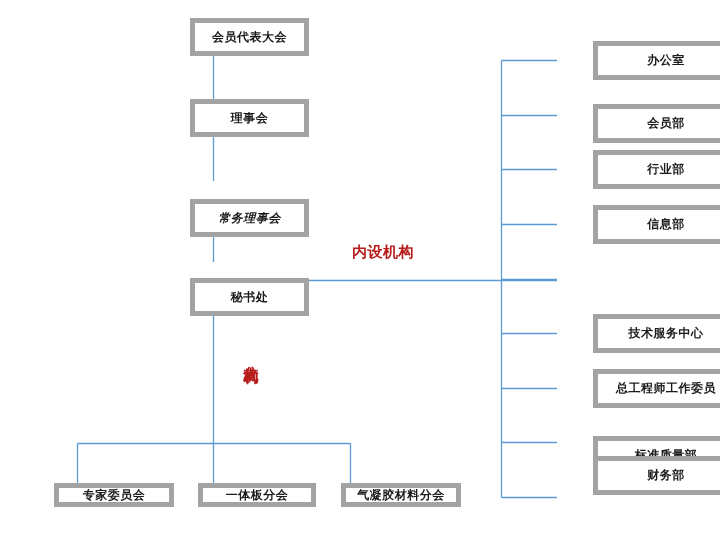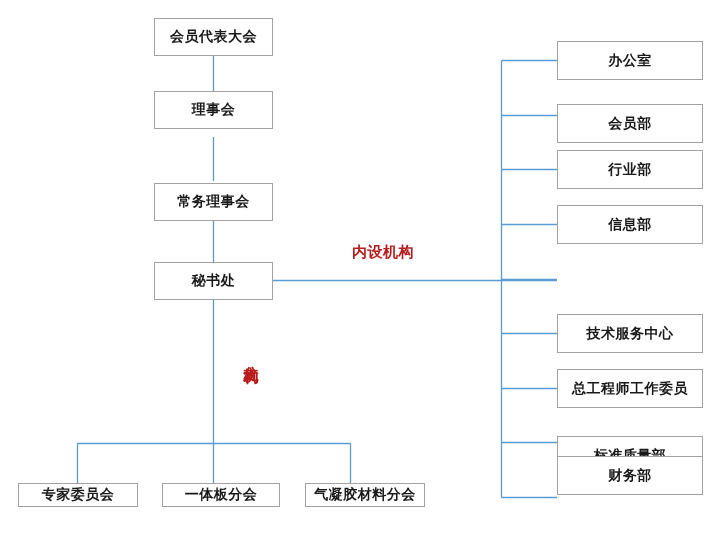--- a/index.html
+++ b/index.html
@@ -19,36 +19,37 @@
     position: absolute;
     left: 0;
     top: 0;
     width: 720px;
     height: 535px;
   }
   .node {
     position: absolute;
     box-sizing: border-box;
     background: #ffffff;
-    border: 1px solid #a3a3a3;
+    border: 5px solid #a3a3a3;
     display: flex;
     align-items: center;
     justify-content: center;
-    font-size: 14px;
+    font-size: 12px;
     font-weight: bold;
     color: #1a1a1a;
     white-space: nowrap;
     letter-spacing: 0.5px;
+    margin-left: 36px;
   }
   
   .gov { left: 154px; width: 119px; height: 38px; }
   .gov-0 { top: 18px; }
-  .gov-1 { top: 91px; }
-  .gov-2 { top: 183px; }
-  .gov-3 { top: 262px; }
+  .gov-1 { top: 99px; }
+  .gov-2 { top: 199px; font-style: italic; }
+  .gov-3 { top: 278px; }
   
   .dept { left: 557px; width: 146px; height: 39px; }
   .dept-0 { top: 41px; }
   .dept-1 { top: 104px; }
   .dept-2 { top: 150px; }
   .dept-3 { top: 205px; }
   .dept-4 { top: 260px; }
   .dept-5 { top: 314px; }
   .dept-6 { top: 369px; }
   .dept-7 { top: 436px; text-align: right; }

